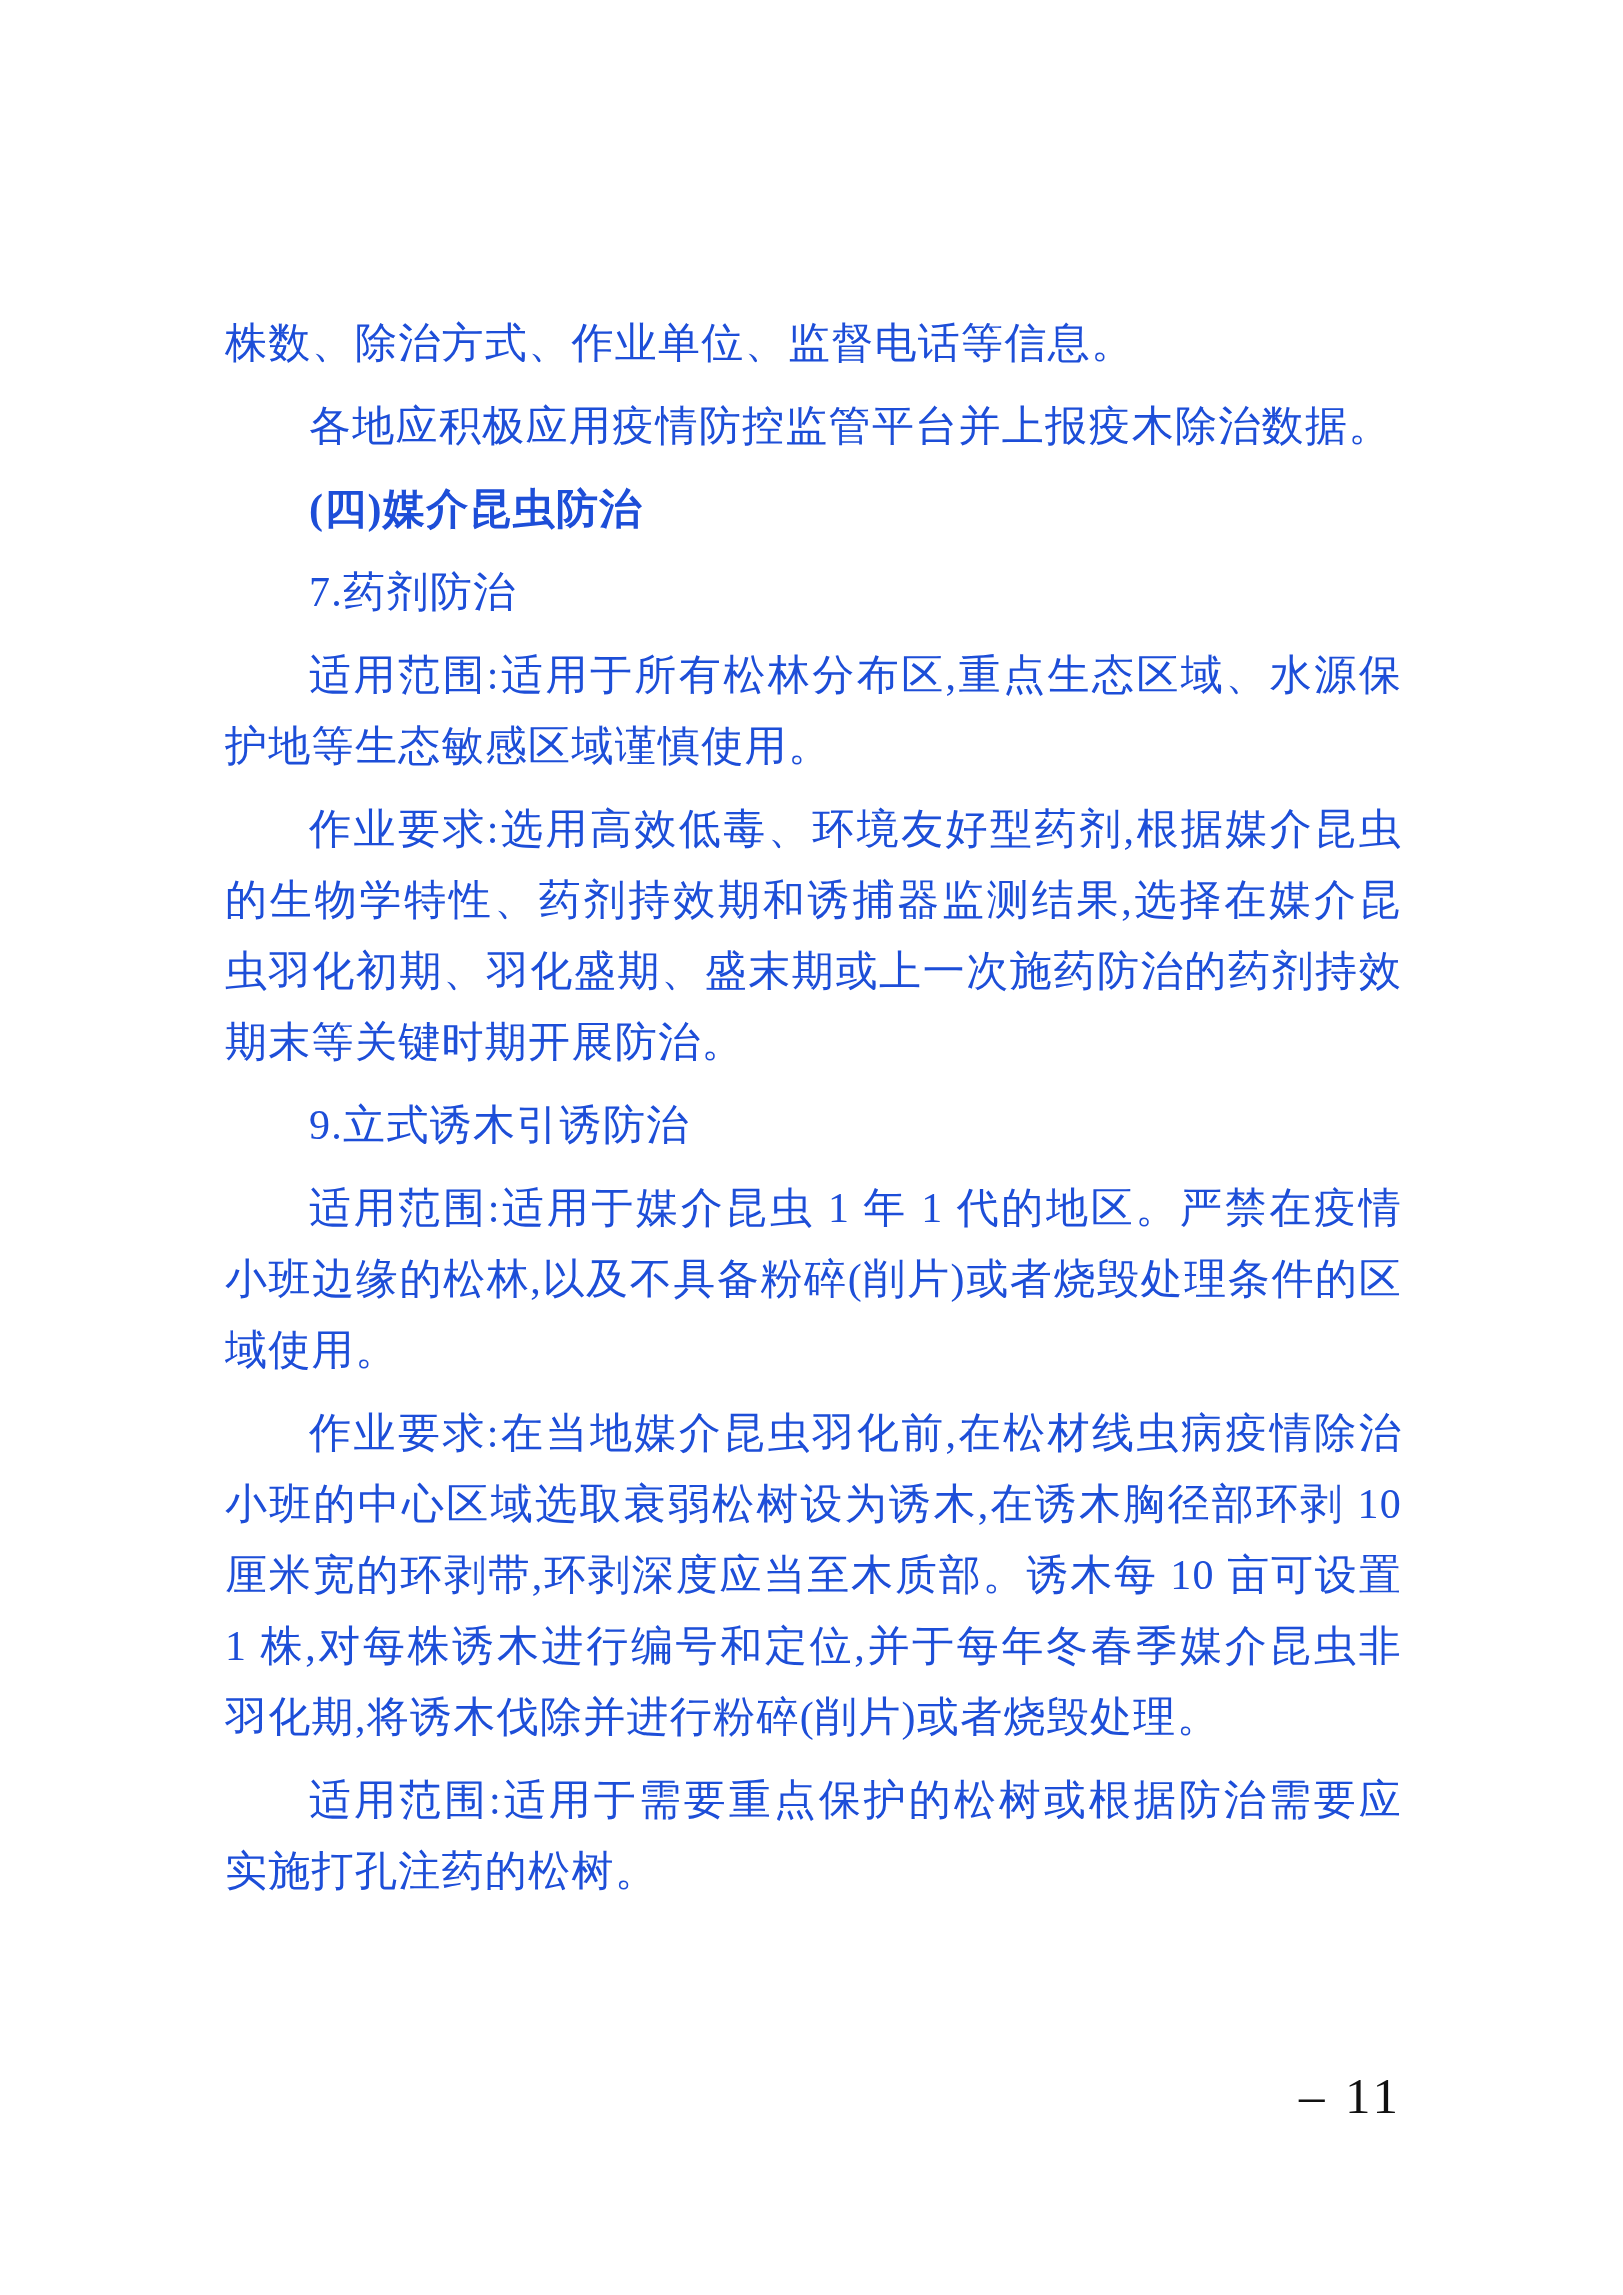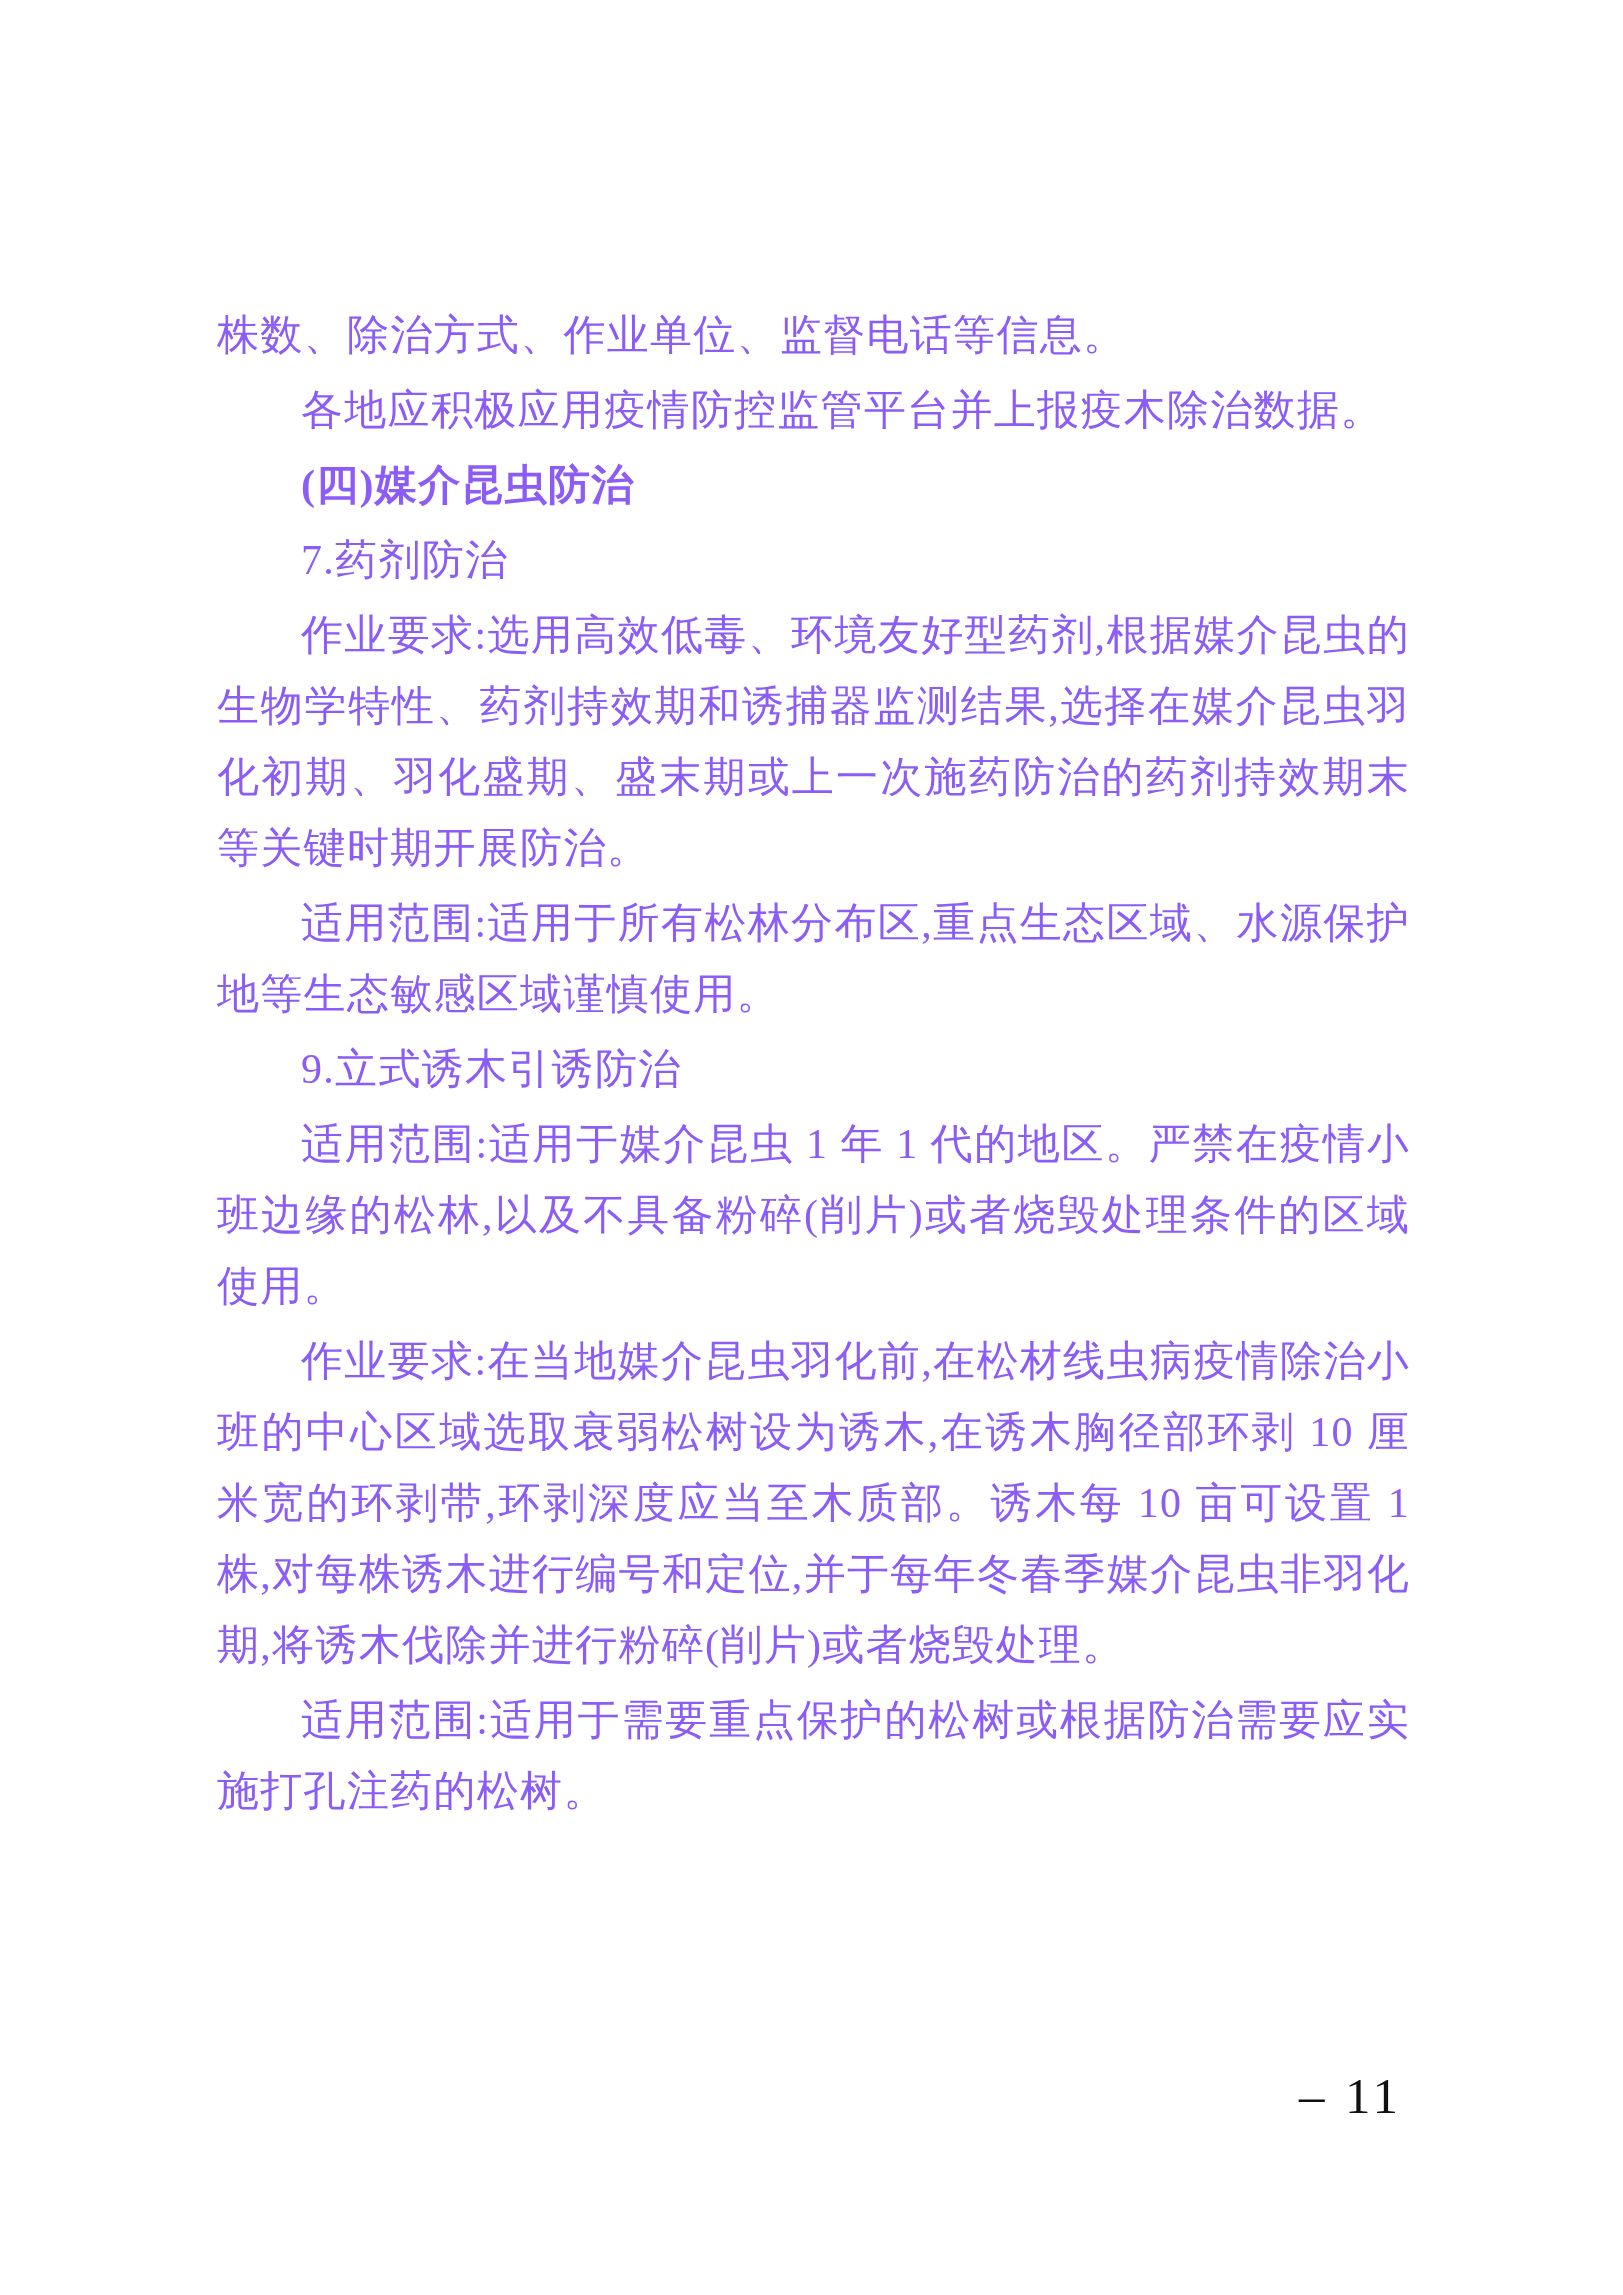--- a/index.html
+++ b/index.html
@@ -22,30 +22,30 @@
     height: 2295px;
     background: #ffffff;
   }
   .content {
     position: absolute;
     left: 213px;
     top: 296px;
     width: 1201px;
   }
   p.doc {
-    margin: 4px;
+    margin: 12px;
     padding: 0;
     font-size: 42px;
     line-height: 71px;
     letter-spacing: 1.3px;
     text-align: justify;
     text-justify: inter-character;
     text-align-last: left;
     word-break: normal;
-    color: #8b5cf6;
+    color: #1d4ed8;
   }
   p.doc.indent {
     text-indent: 2em;
   }
   p.doc.bold {
     font-weight: bold;
     font-family: Liberation Serif, serif;
   }
   .footer {
     position: absolute;
@@ -60,22 +60,22 @@
 </style>
 </head>
 <body>
 
 <div class="page">
   <div class="content">
     <p class="doc">株数、除治方式、作业单位、监督电话等信息。</p>
     <p class="doc indent">各地应积极应用疫情防控监管平台并上报疫木除治数据。</p>
     <p class="doc indent bold">(四)媒介昆虫防治</p>
     <p class="doc indent">7.药剂防治</p>
+    <p class="doc indent">适用范围:适用于所有松林分布区,重点生态区域、水源保护地等生态敏感区域谨慎使用。</p>
     <p class="doc indent">作业要求:选用高效低毒、环境友好型药剂,根据媒介昆虫的生物学特性、药剂持效期和诱捕器监测结果,选择在媒介昆虫羽化初期、羽化盛期、盛末期或上一次施药防治的药剂持效期末等关键时期开展防治。</p>
-    <p class="doc indent">适用范围:适用于所有松林分布区,重点生态区域、水源保护地等生态敏感区域谨慎使用。</p>
     <p class="doc indent">9.立式诱木引诱防治</p>
     <p class="doc indent">适用范围:适用于媒介昆虫 1 年 1 代的地区。严禁在疫情小班边缘的松林,以及不具备粉碎(削片)或者烧毁处理条件的区域使用。</p>
     <p class="doc indent">作业要求:在当地媒介昆虫羽化前,在松材线虫病疫情除治小班的中心区域选取衰弱松树设为诱木,在诱木胸径部环剥 10 厘米宽的环剥带,环剥深度应当至木质部。诱木每 10 亩可设置 1 株,对每株诱木进行编号和定位,并于每年冬春季媒介昆虫非羽化期,将诱木伐除并进行粉碎(削片)或者烧毁处理。</p>
     <p class="doc indent">适用范围:适用于需要重点保护的松树或根据防治需要应实施打孔注药的松树。</p>
   </div>
 
   <div class="footer">– 11</div>
 </div>
 
 

